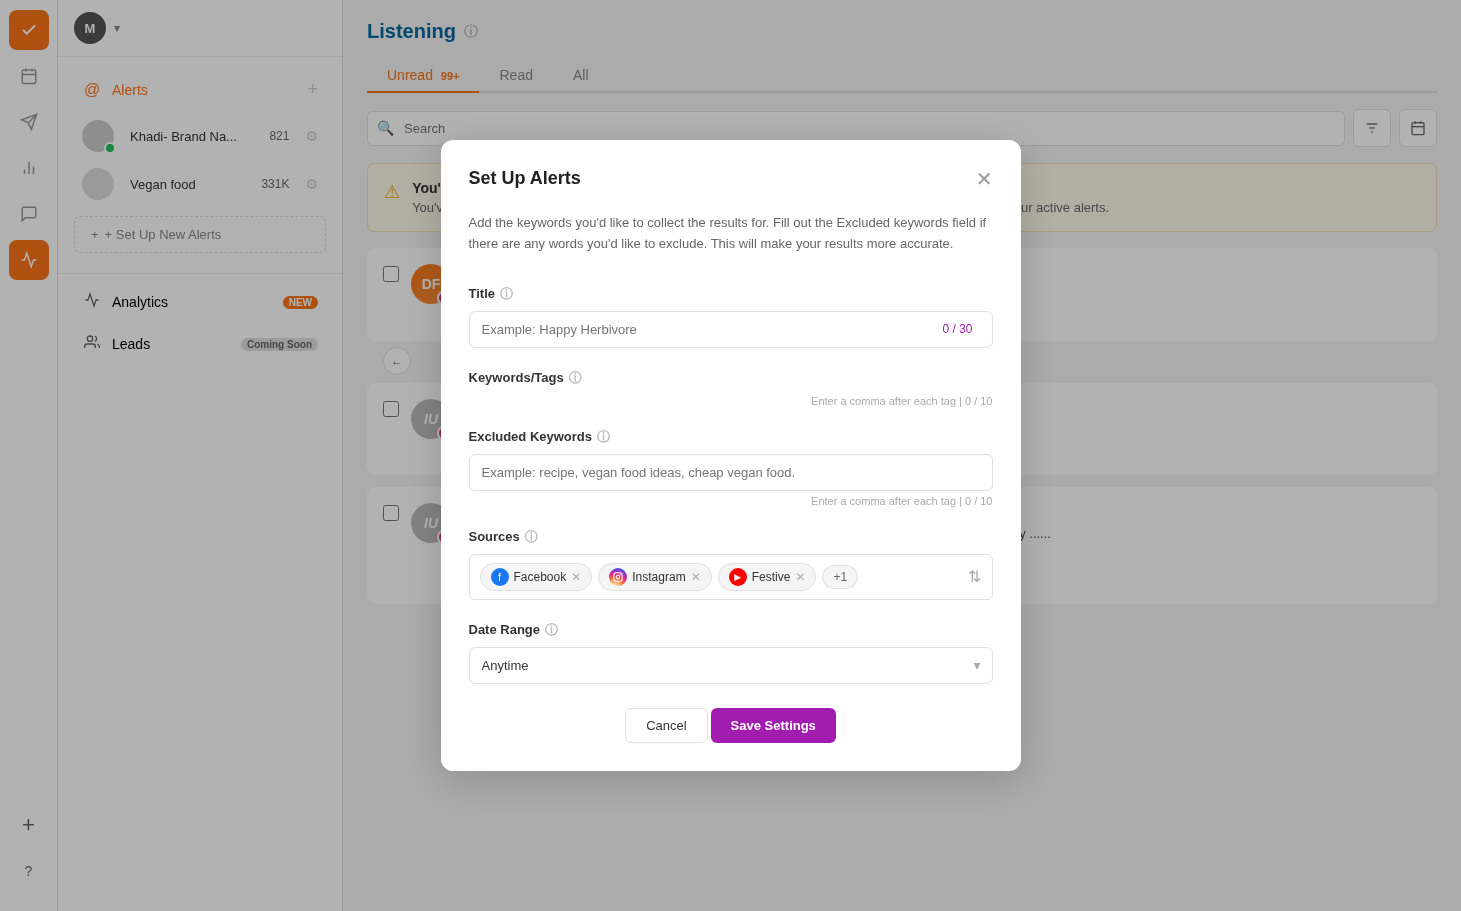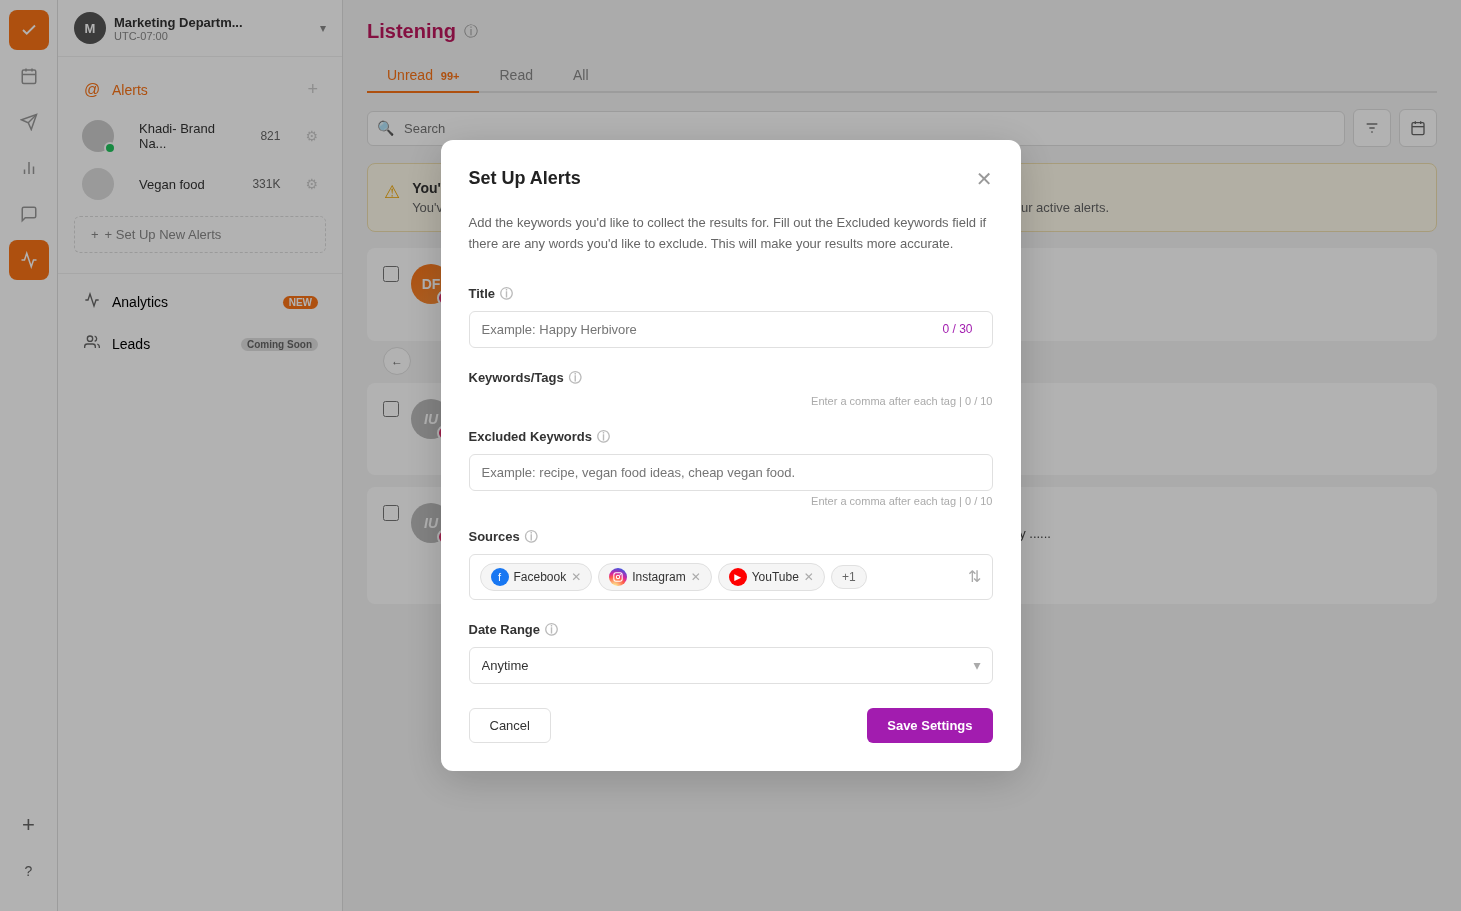--- a/index.html
+++ b/index.html
@@ -104,21 +104,21 @@
       color: #666;
       font-size: 10px;
     }
     .sidebar-item-settings { color: #ccc; font-size: 14px; }
 
     .sidebar-alert-item {
       display: flex;
       align-items: center;
       padding: 8px 16px;
       cursor: pointer;
-      gap: 25px;
+      gap: 16px;
       margin: 0 8px;
     }
     .alert-name { font-size: 13px; font-weight: 500; flex: 1; color: #333; }
     .alert-count { font-size: 12px; color: #666; }
 
     .add-alert-btn {
       display: flex;
       align-items: center;
       gap: 6px;
       padding: 10px 16px;
@@ -142,21 +142,21 @@
     .main-header {
       padding: 20px 24px 0;
       background: #f5f5f5;
     }
     .main-title {
       display: flex;
       align-items: center;
       gap: 8px;
       margin-bottom: 16px;
     }
-    .main-title-text { font-size: 20px; font-weight: 600; color: #be185d; }
+    .main-title-text { font-size: 20px; font-weight: 600; color: #0369a1; }
     .info-icon { color: #999; font-size: 14px; cursor: pointer; }
 
     .tab-bar {
       display: flex;
       gap: 0;
       border-bottom: 2px solid #e0e0e0;
     }
     .tab {
       padding: 8px 20px;
       font-size: 14px;
@@ -399,21 +399,21 @@
       position: absolute;
       right: 12px;
       top: 50%;
       transform: translateY(-50%);
       color: #aaa;
       pointer-events: none;
       font-size: 14px;
     }
     .modal-footer {
       display: flex;
-      justify-content: space-between;
+      justify-content: center;
       gap: 3px;
       margin-top: 24px;
     }
     .btn-cancel {
       padding: 9px 20px;
       border: 1px solid #e0e0e0;
       border-radius: 6px;
       background: #fff;
       font-size: 13px;
       font-weight: 500;
@@ -488,24 +488,20 @@
     <div class="nav-icon" style="font-size:22px;color:#666;">+</div>
     <div class="nav-icon" style="font-size:14px;color:#666;">?</div>
   </div>
 </div>
 
 <div class="sidebar">
   <div class="sidebar-header">
     <div class="workspace-selector">
       <div class="workspace-avatar">
         <span>M</span>
-      </div>
-      <div class="workspace-info">
-        <div class="workspace-name">Marketing Departm...</div>
-        <div class="workspace-time">UTC-07:00</div>
       </div>
       <span class="chevron-icon">▾</span>
     </div>
   </div>
 
   <div class="sidebar-menu">
 
     <div class="sidebar-item active">
       <span class="sidebar-item-icon">@</span>
       <span class="sidebar-item-label">Alerts</span>
@@ -744,21 +740,21 @@
                 <circle cx="12" cy="12" r="4"></circle>
                 <circle cx="17.5" cy="6.5" r="1.5" fill="white" stroke="none"></circle>
               </svg>
           </div>
           <span>Instagram</span>
           <span class="source-chip-remove">✕</span>
         </div>
 
         <div class="source-chip">
           <div class="source-chip-icon youtube">▶</div>
-          <span>YouTube</span>
+          <span>Festive</span>
           <span class="source-chip-remove">✕</span>
         </div>
 
         <div class="source-plus">+1</div>
         <span class="sources-arrow">⇅</span>
       </div>
     </div>
 
     <div class="modal-field">
       <div class="field-label">

